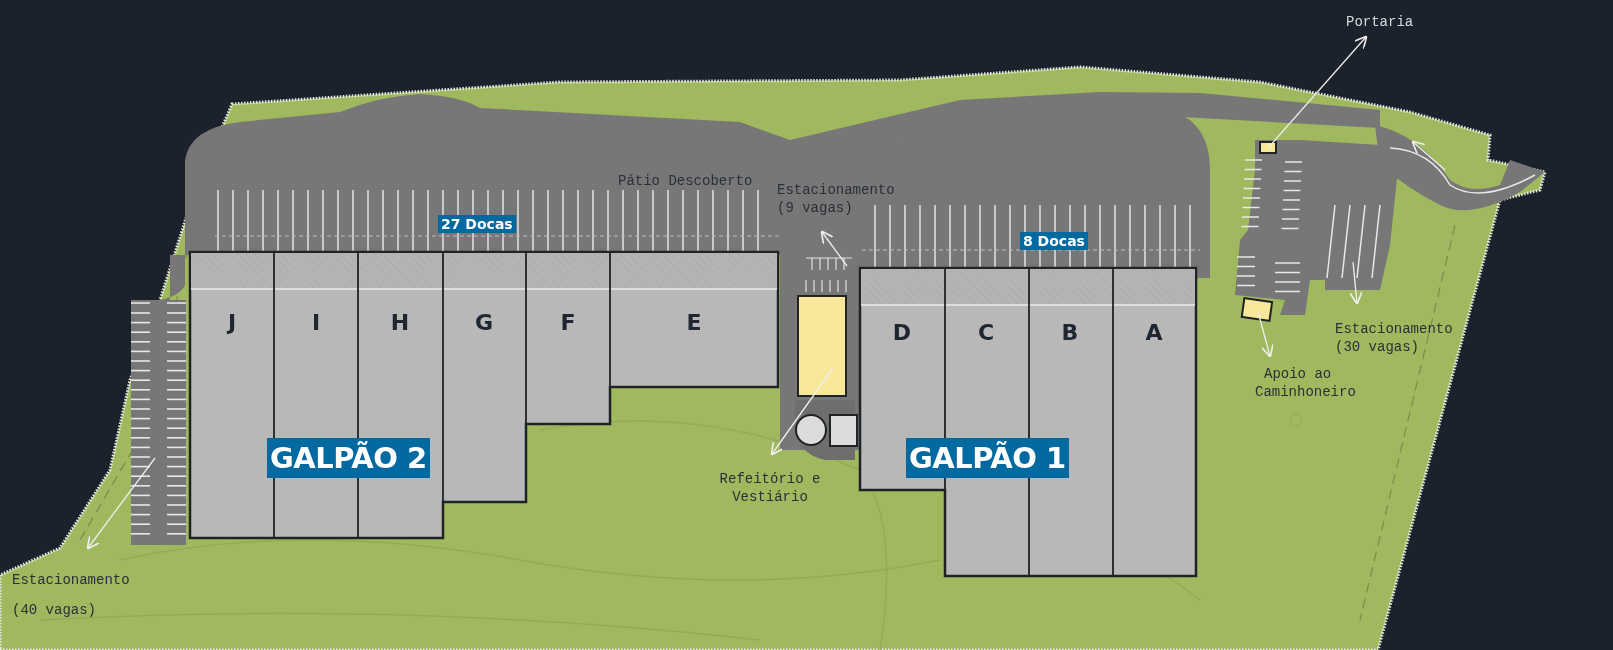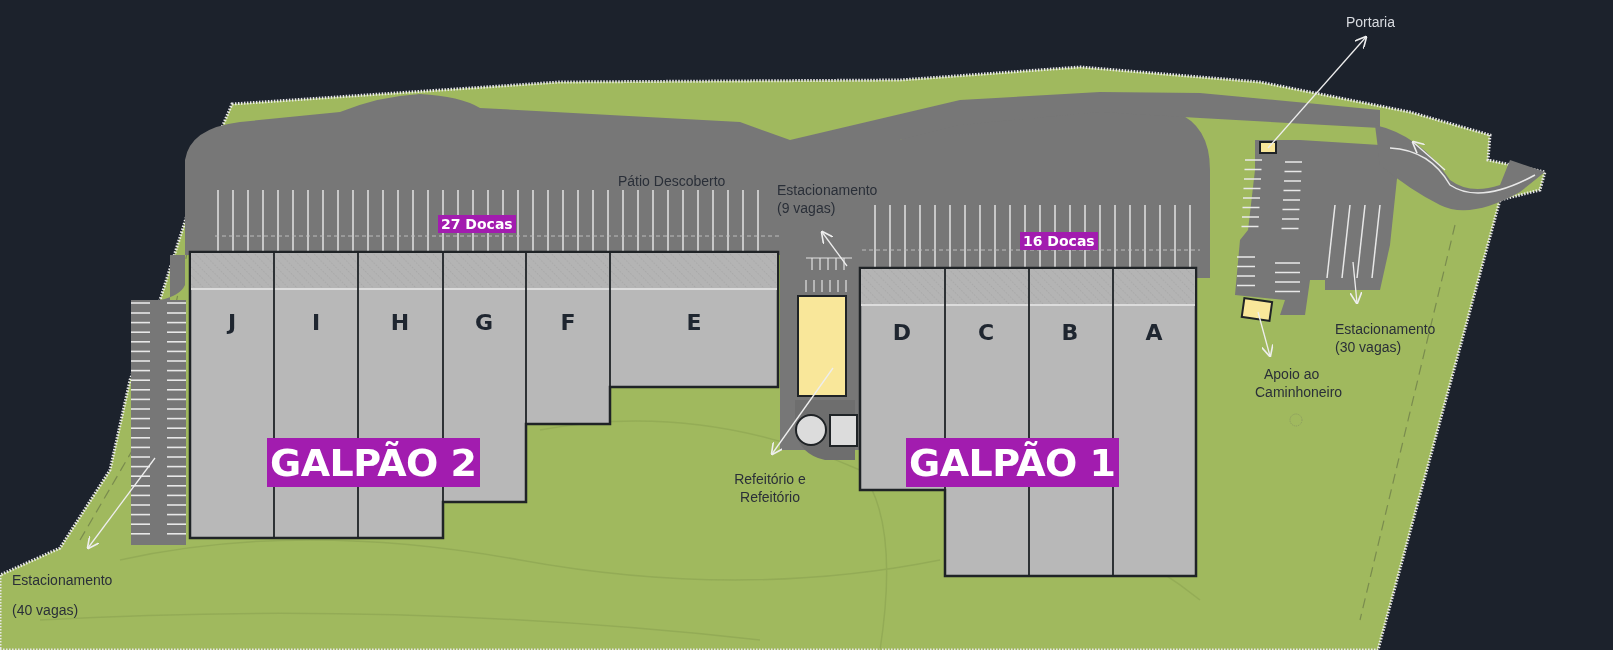--- a/index.html
+++ b/index.html
@@ -1,22 +1,22 @@
 <!DOCTYPE html>
 <html><head>
 <meta charset="utf-8">
 <style>
   html, body { margin: 0; padding: 0; background: #1c222c; }
   body { width: 1613px; height: 650px; overflow: hidden; position: relative; font-family: "Liberation Sans", sans-serif; }
   #map { position: absolute; left: 0; top: 0; width: 1613px; height: 650px; }
-  .lbl { position: absolute; color: #2a2f38; font-family: Liberation Sans, sans-serif; font-size: 14px; line-height: 18px; white-space: nowrap; }
+  .lbl { position: absolute; color: #2a2f38; font-family: Liberation Mono, monospace; font-size: 14px; line-height: 18px; white-space: nowrap; }
   .lbl-light { color: #d8dbe0; }
-  .tag { position: absolute; background: #a21caf; color: #ffffff; font-family: "DejaVu Sans", sans-serif; font-weight: bold; white-space: nowrap; line-height: 1; }
+  .tag { position: absolute; background: #0369a1; color: #ffffff; font-family: "DejaVu Sans", sans-serif; font-weight: bold; white-space: nowrap; line-height: 1; }
   .docas { font-size: 14px; padding: 2px 3px; }
-  .galpao { font-size: 38px; padding: 6px 3px 5px 3px; letter-spacing: -0.5px; }
+  .galpao { font-size: 29px; padding: 6px 3px 5px 3px; letter-spacing: -0.5px; }
   .letter { position: absolute; color: #1f2630; font-family: "DejaVu Sans", sans-serif; font-weight: bold; font-size: 22px; width: 40px; text-align: center; line-height: 22px; }
   .center { text-align: center; }
 </style>
 </head>
 <body>
 
 <svg id="map" viewBox="0 0 1613 650" xmlns="http://www.w3.org/2000/svg">
   <defs>
     <pattern id="hatch" width="6" height="6" patternUnits="userSpaceOnUse" patternTransform="rotate(-45)">
       <rect width="6" height="6" fill="#b4b4b4"></rect>
@@ -271,21 +271,21 @@
 
 <div class="letter" style="left:882px; top:322px;">D</div>
 <div class="letter" style="left:966px; top:322px;">C</div>
 <div class="letter" style="left:1050px; top:322px;">B</div>
 <div class="letter" style="left:1134px; top:322px;">A</div>
 
 <div class="tag galpao" style="left:267px; top:438px;">GALPÃO 2</div>
 <div class="tag galpao" style="left:906px; top:438px;">GALPÃO 1</div>
 
 <div class="tag docas" style="left:438px; top:215px;">27 Docas</div>
-<div class="tag docas" style="left:1020px; top:232px;">16 Docas</div>
+<div class="tag docas" style="left:1020px; top:232px;">8 Docas</div>
 
 <div class="lbl" style="left:618px; top:152px;margin-top:20px;">Pátio Descoberto</div>
 
 <div class="lbl lbl-light" style="left:1346px; top:13px;">Portaria</div>
 
 <div style="position:absolute; left:777px; top:181px;">
   <div class="lbl" style="position:static;">Estacionamento</div>
   <div class="lbl" style="position:static;">(9 vagas)</div>
 </div>
 
@@ -299,14 +299,14 @@
   <div class="lbl" style="position:static;">(30 vagas)</div>
 </div>
 
 <div style="position:absolute; left:1255px; top:365px;">
   <div class="lbl" style="position:static;margin-left:9px;">Apoio ao</div>
   <div class="lbl" style="position:static;">Caminhoneiro</div>
 </div>
 
 <div class="center" style="position:absolute; left:690px; top:470px; width:160px;">
   <div class="lbl center" style="position:static;">Refeitório e</div>
-  <div class="lbl center" style="position:static;">Refeitório</div>
+  <div class="lbl center" style="position:static;">Vestiário</div>
 </div>
 
 </body></html>

